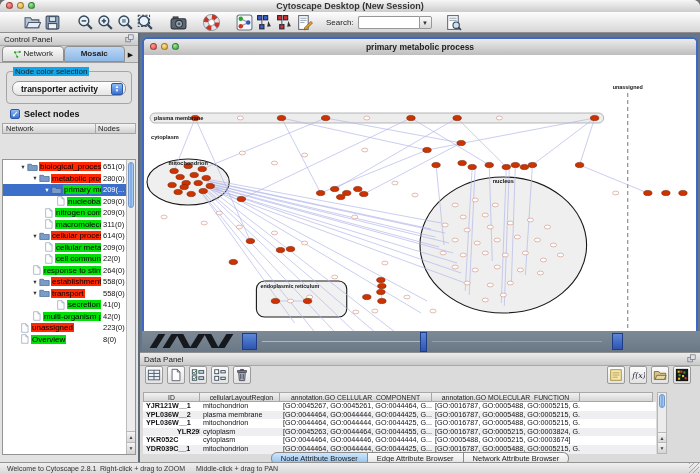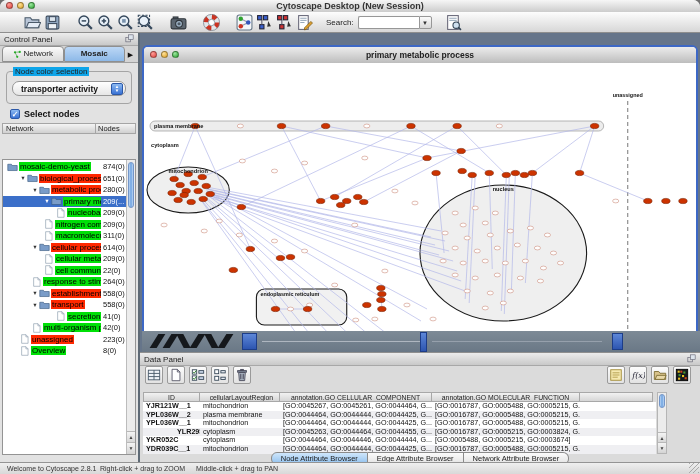--- a/index.html
+++ b/index.html
@@ -68,21 +68,21 @@
   .chip-red{background:#ff2800}
   .tcount{position:absolute;left:100px;font-size:7.5px;color:#111}
   .trow.sel .tcount{color:#fff}
   .vtrack{position:absolute;right:0;top:0;bottom:0;width:9px;background:#ececec;border-left:1px solid #bcbcbc;box-sizing:border-box}
   .vthumb{position:absolute;left:1px;right:1px;border-radius:4px;background:linear-gradient(90deg,#bcd6f4,#6ea3e0,#bcd6f4);border:1px solid #7395c8;box-sizing:border-box}
   .vbtn{position:absolute;left:0;right:0;height:11px;background:linear-gradient(#f4f4f4,#d4d4d4);border-top:1px solid #b8b8b8;
     font-size:5px;text-align:center;line-height:11px;color:#444}
 
   
   .desk{left:140px;top:33px;right:0;height:319px;background:#66758a;overflow:hidden}
-  .netwin{position:absolute;left:2px;top:12px;width:556px;height:298px;border:2px solid #3d68c6;border-radius:6px 6px 0 0;
+  .netwin{position:absolute;left:2px;top:4px;width:556px;height:298px;border:2px solid #3d68c6;border-radius:6px 6px 0 0;
     background:#fff;box-sizing:border-box;overflow:hidden}
   .ntitle{height:16px;background:linear-gradient(#ececec,#bdbdbd);border-bottom:1px solid #8a8a8a;
     position:relative;font-size:8.5px;font-weight:bold;text-align:center;line-height:16px;color:#222}
   .ntitle .lights{top:4px}
   #netcanvas{position:absolute;left:0;top:16px;right:0;bottom:0;background:#fff}
   #netcanvas svg{width:100%;height:100%;display:block}
   .strip{position:absolute;left:2px;top:298px;right:0;height:21px;background:linear-gradient(#7d8a96,#6a7886)}
   .glyph{position:absolute;top:3px;width:7px;height:14px;background:#15181c;transform:skewX(-32deg)}
   .bluesq{position:absolute;background:linear-gradient(#5d87d8,#2d55b0);border:1px solid #1d3d88}
   .stripline{position:absolute;top:10px;height:1px;background:#aeb6c0}
@@ -259,27 +259,20 @@
     <div class="cbrow">
       <span class="cb">✓</span>
       <span>Select nodes</span>
     </div>
     <div class="treehead">
       <span class="c1">Network</span>
       <span class="c2">Nodes</span>
     </div>
     <div class="treebox">
       <div class="trows" id="tree-rows">
-          <div class="trow" style="padding-left: 4px;">
-            <span class="ticon"><svg viewBox="0 0 14 12">
-                <path d="M1 10.5V2.5h4.6l1 1.6H13v6.4z" fill="#7a9cc8" stroke="#3a5a80" stroke-width=".8"></path>
-              </svg></span>
-            <span class="tlabel chip-green" style="max-width: 80px;">mosaic-demo-yeast</span>
-            <span class="tcount">874(0)</span>
-          </div>
           <div class="trow" style="padding-left: 16px;">
             <span class="arrowx">▼</span>
             <span class="ticon"><svg viewBox="0 0 14 12">
                 <path d="M1 10.5V2.5h4.6l1 1.6H13v6.4z" fill="#7a9cc8" stroke="#3a5a80" stroke-width=".8"></path>
               </svg></span>
             <span class="tlabel chip-red" style="max-width: 60px;">biological_process</span>
             <span class="tcount">651(0)</span>
           </div>
           <div class="trow" style="padding-left: 28px;">
             <span class="arrowx">▼</span>

